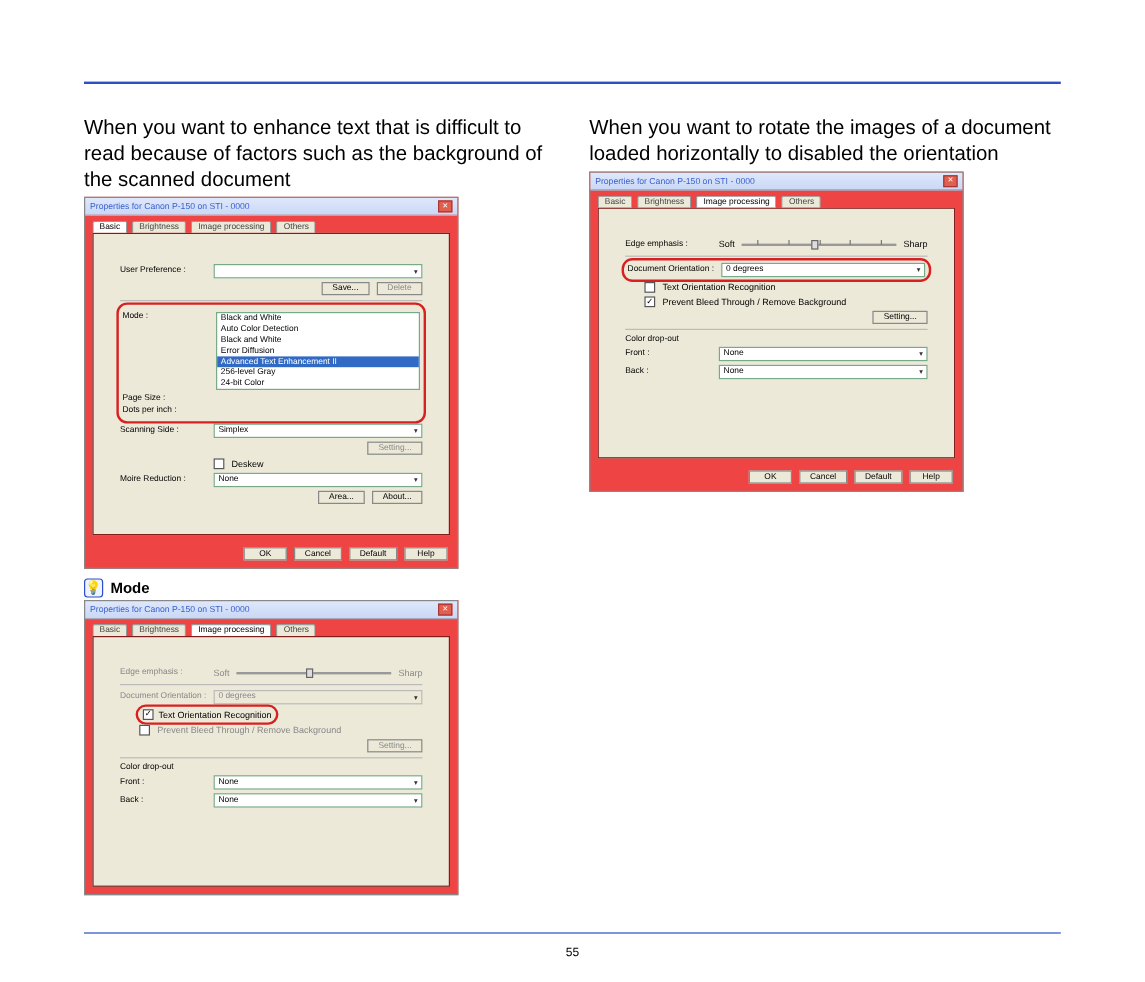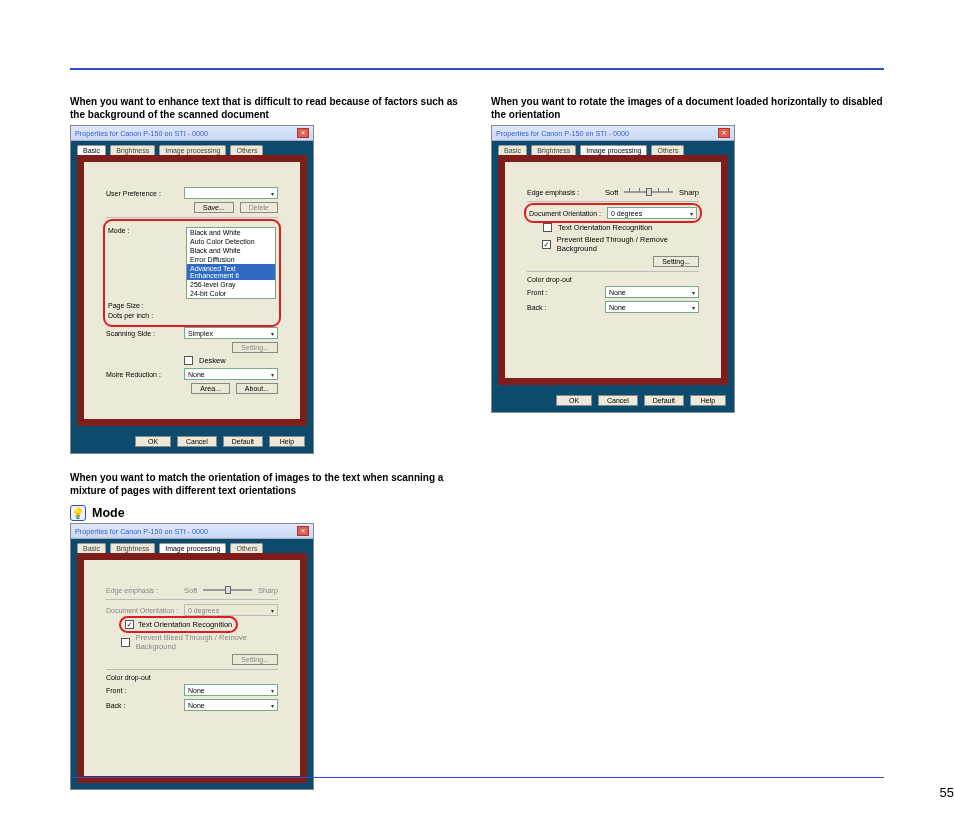--- a/index.html
+++ b/index.html
@@ -18,68 +18,68 @@
     border-top: 2px solid #2a4fc9;
   }
   .bottom-rule {
     position: absolute;
     bottom: 40px; left: 70px; right: 70px;
     border-top: 1px solid #2a4fc9;
   }
   .page-num {
     position: absolute;
     bottom: 18px; left: 0; right: 0;
-    text-align: right;
-    font-size: 13px;
+    text-align: center;
+    font-size: 10px;
   }
   .cols {
     position: absolute;
     top: 96px; left: 70px; right: 70px;
     display: flex;
     gap: 28px;
   }
   .col { flex: 1; }
-  .sec-head { font-weight: bold; font-size: 10px; line-height: 1.25; margin-bottom: 4px; }
+  .sec-head { font-weight: normal; font-size: 17px; line-height: 1.25; margin-bottom: 4px; }
   .body-text { font-size: 12.5px; line-height: 1.25; margin-bottom: 6px; }
   .hint-row { display: flex; align-items: center; gap: 6px; margin: 8px 0 2px; }
   .hint-icon {
     width: 16px; height: 16px; border:1px solid #2a4fc9; border-radius:3px;
     display:flex; align-items:center; justify-content:center;
     color:#f5a623; font-size:11px; background:#eef3ff;
   }
   .hint-label { font-weight: bold; font-size: 12.5px; }
 
   
   .dlg {
-    width: 244px;
-    background: #0c4a6e;
+    width: 312px;
+    background: #ef4444;
     border: 1px solid #888;
     font-size: 7.5px;
     color: #000;
-    margin-bottom: 18px;
+    margin-bottom: 4px;
   }
   .dlg .titlebar {
     background: linear-gradient(#dfe8fb,#c9d8f6);
     color: #3a5fcd;
     padding: 2px 4px;
     display: flex; justify-content: space-between; align-items:center;
     border-bottom: 1px solid #aab;
     font-size: 7.2px;
   }
   .dlg .close {
     width: 12px; height: 10px; background:#e06050; border:1px solid #a33; color:#fff;
     font-size:6px; line-height:8px; text-align:center;
   }
   .dlg .tabs { display:flex; gap:4px; padding:4px 6px 0; }
   .dlg .tab {
     border:1px solid #999; border-bottom:none; padding:1px 5px; background:#fff;
     font-size:7px; border-radius:2px 2px 0 0;
   }
   .dlg .tab.inactive { background:#ece9d8; color:#444; }
-  .dlg .panel { background:#ece9d8; border:7px solid #7f1d1d; margin:0 6px 6px; padding:22px; }
+  .dlg .panel { background:#ece9d8; border:1px solid #7f1d1d; margin:0 6px 6px; padding:22px; }
   .dlg .row { display:flex; align-items:center; margin:3px 0; gap:6px; }
   .dlg .lbl { width: 72px; font-size:7px; }
   .dlg .field {
     flex:1; background:#fff; border:1px solid #7a8; padding:1px 3px;
     font-size:7px; display:flex; justify-content:space-between; align-items:center;
     height: 12px;
   }
   .dlg .field.disabled { background:#ece9d8; color:#888; border-color:#bbb; }
   .dlg .caret { font-size:6px; color:#333; }
   .dlg .btn {
@@ -190,21 +190,20 @@
         </div>
       </div>
       <div class="btnrow">
         <span class="btn">OK</span>
         <span class="btn">Cancel</span>
         <span class="btn">Default</span>
         <span class="btn">Help</span>
       </div>
     </div>
 
-    <div class="sec-head">When you want to match the orientation of images to the text when scanning a mixture of pages with different text orientations</div>
 
     <div class="hint-row">
       <span class="hint-icon">💡</span>
       <span class="hint-label">Mode</span>
     </div>
 
     <div class="dlg">
       <div class="titlebar">
         <span>Properties for Canon P-150 on STI - 0000</span>
         <span class="close">✕</span>

